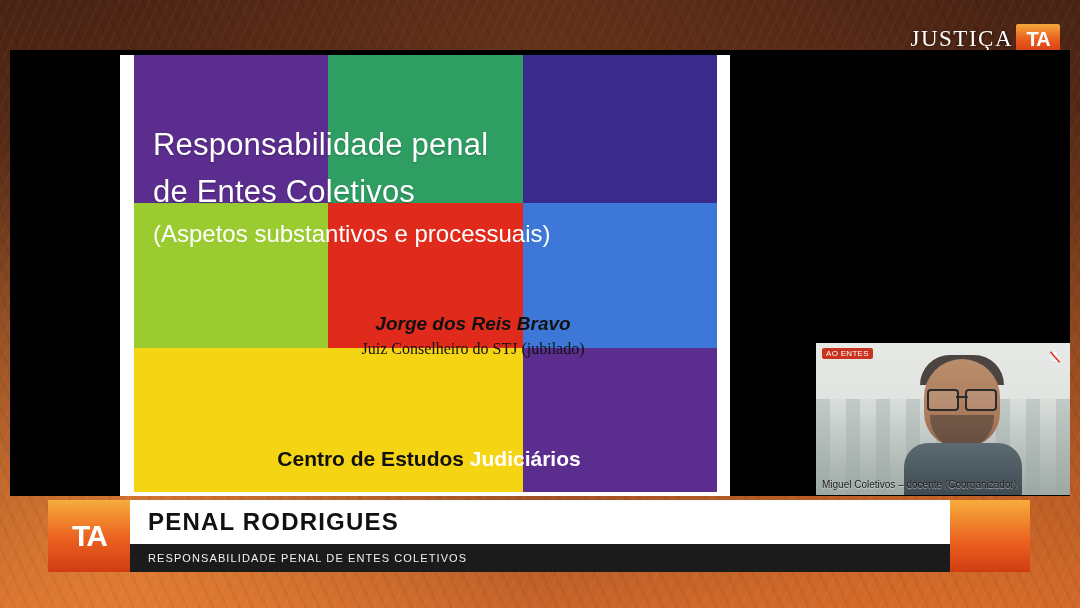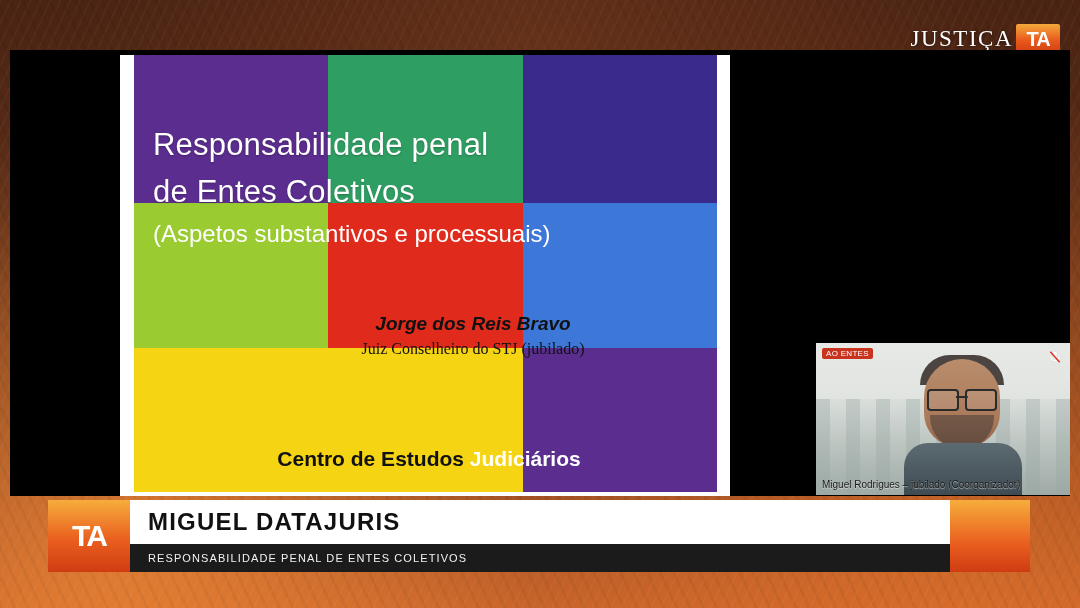--- a/index.html
+++ b/index.html
@@ -444,30 +444,30 @@
           <div class="lens r"></div>
         </div>
         <div class="body"></div>
       </div>
       <div class="thumb-badge">AO ENTES</div>
       <svg class="thumb-mute" viewBox="0 0 24 24">
         <path d="M12 3a3 3 0 0 1 3 3v6a3 3 0 0 1-6 0V6a3 3 0 0 1 3-3z" fill="#ffffff" opacity="0.9"></path>
         <path d="M5 11a7 7 0 0 0 14 0" stroke="#ffffff" stroke-width="2" fill="none" opacity="0.9"></path>
         <path d="M4 3l16 18" stroke="#e02b1c" stroke-width="2.4" fill="none"></path>
       </svg>
-      <div class="thumb-label">Miguel Rodrigues – jubilado  (Coorganizador)</div>
+      <div class="thumb-label">Miguel Coletivos – docente  (Coorganizador)</div>
     </div>
   </div>
 
   <div class="lower-third">
     <div class="lt-wrap">
       <div class="lt-logo">
         <span>TA</span>
       </div>
       <div class="lt-body">
-        <div class="lt-name">MIGUEL DATAJURIS</div>
+        <div class="lt-name">PENAL RODRIGUES</div>
         <div class="lt-sub">RESPONSABILIDADE PENAL DE ENTES COLETIVOS</div>
       </div>
       <div class="lt-tail"></div>
     </div>
   </div>
 
 </div>
 
 </body></html>

